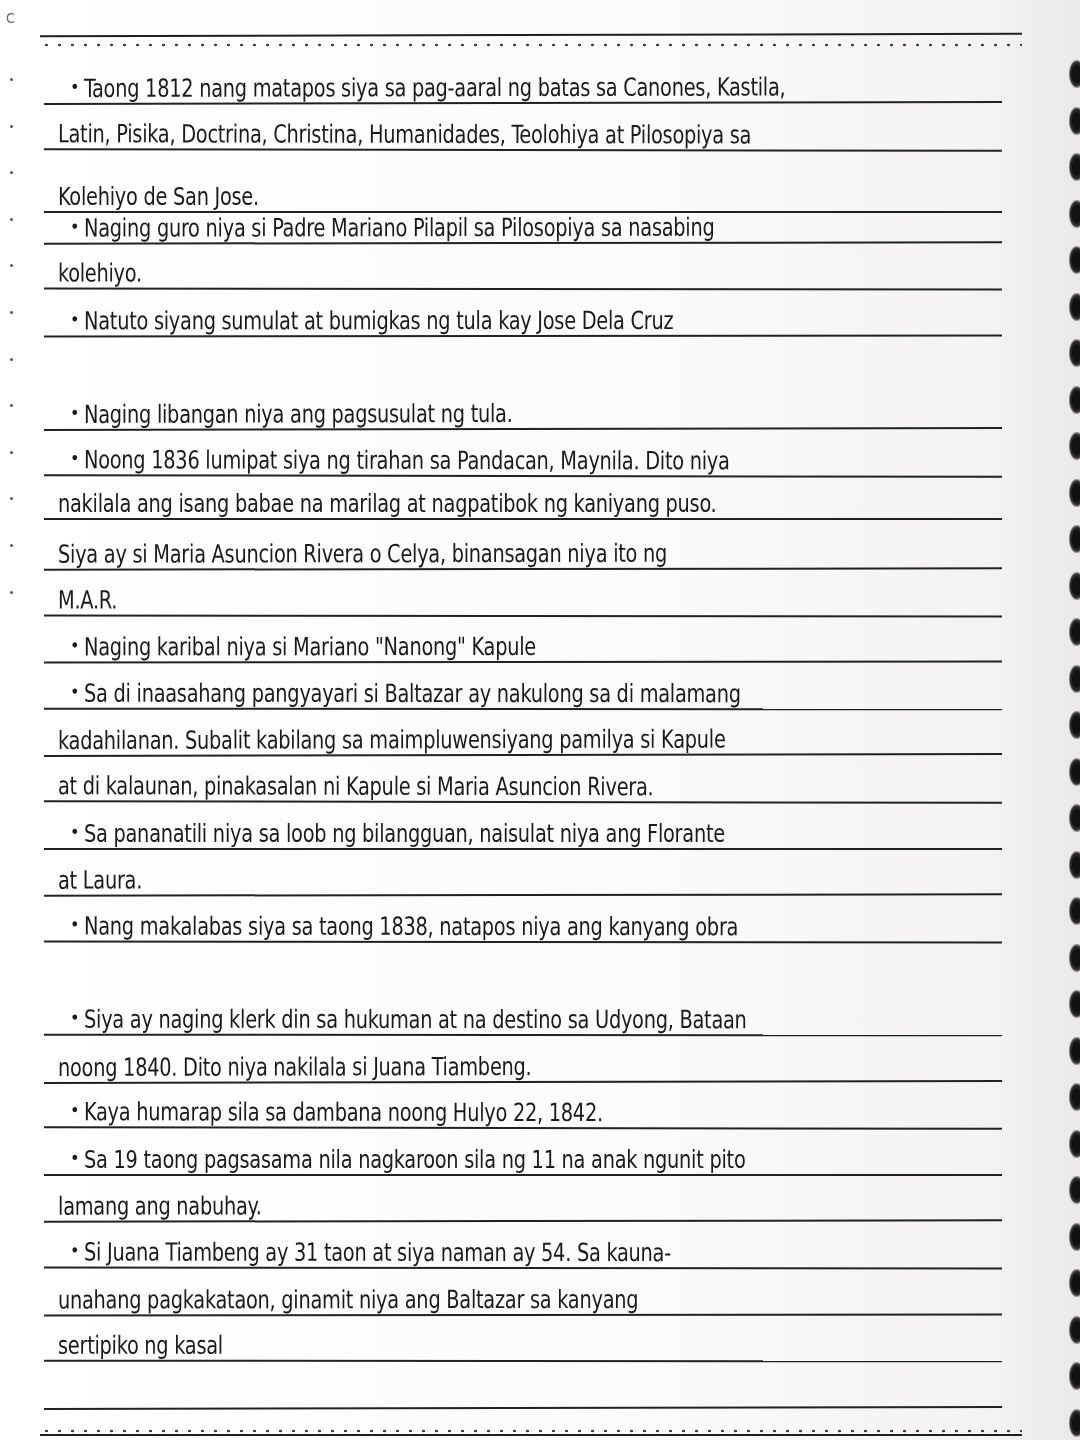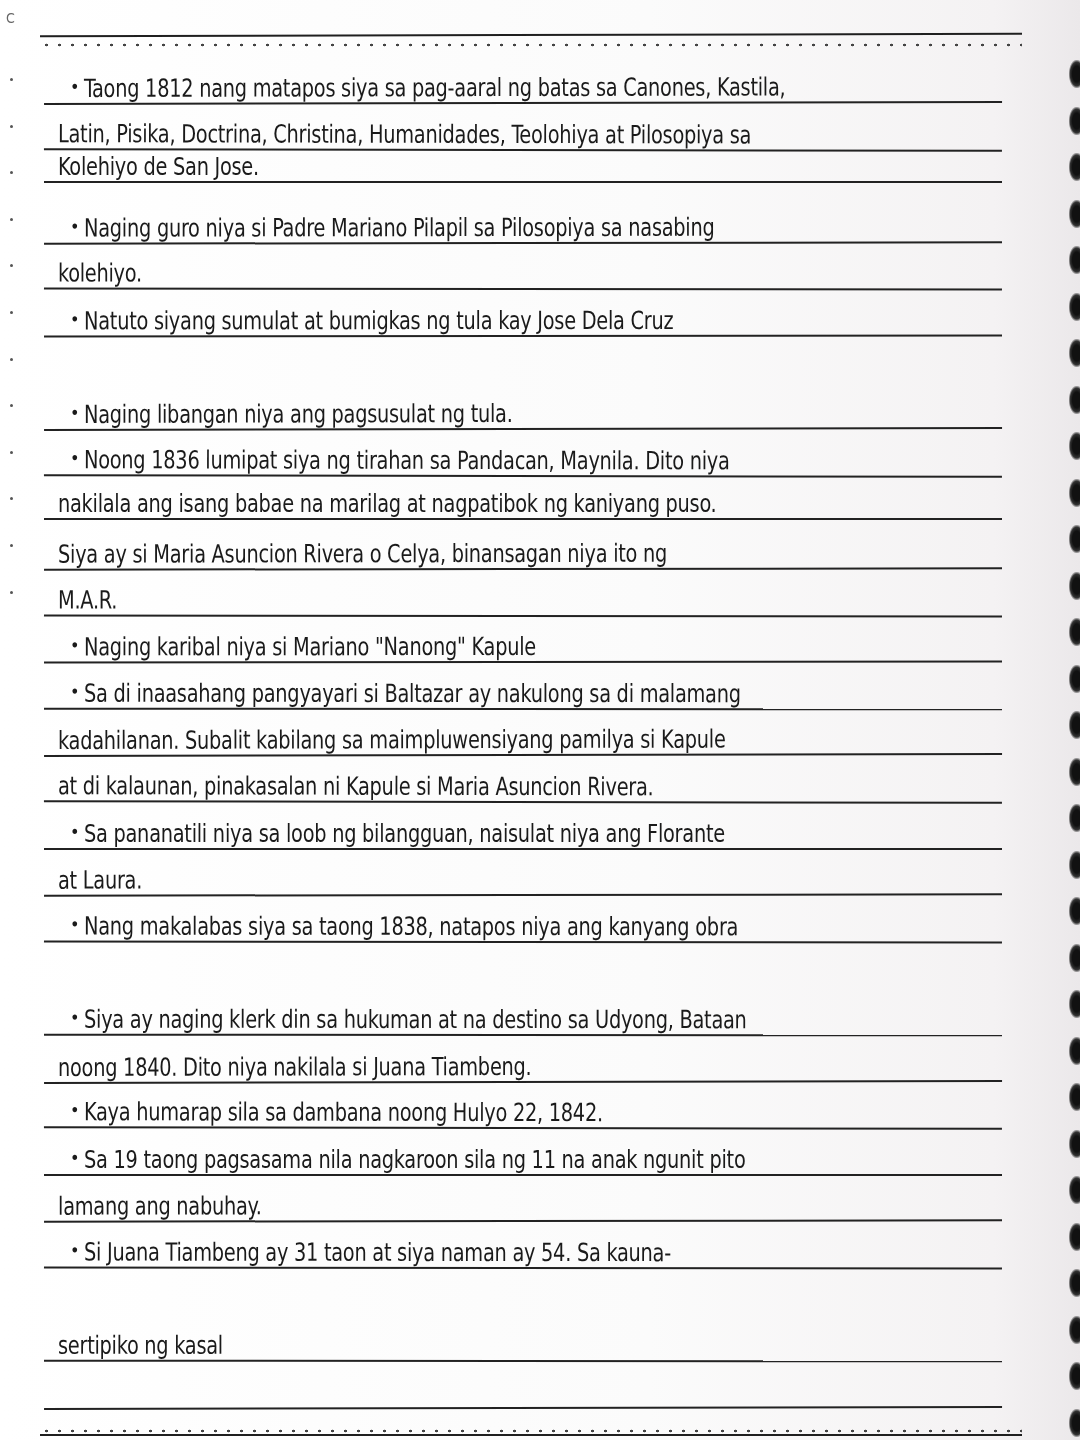--- a/index.html
+++ b/index.html
@@ -111,21 +111,21 @@
   <div class="lines" id="lines">
       <div class="line" style="top: 58px; transform: rotate(-0.12deg);">
         <span style="position: absolute; left: 26px; bottom: 6px; font-size: 18px;">• </span>
         <span class="line-text indent">Taong 1812 nang matapos siya sa pag-aaral ng batas sa Canones, Kastila,</span>
       </div>
       <div class="margin-dot" style="top: 78px;"></div>
       <div class="line" style="top: 104.6px; transform: rotate(0.1deg);">
         <span class="line-text">Latin, Pisika, Doctrina, Christina, Humanidades, Teolohiya at Pilosopiya sa</span>
       </div>
       <div class="margin-dot" style="top: 124.6px;"></div>
-      <div class="line" style="top: 137px; transform: rotate(0deg);">
+      <div class="line" style="top: 167px; transform: rotate(0deg);">
         <span class="line-text">Kolehiyo de San Jose.</span>
       </div>
       <div class="margin-dot" style="top: 171.2px;"></div>
       <div class="line" style="top: 197.8px; transform: rotate(-0.08deg);">
         <span style="position: absolute; left: 26px; bottom: 6px; font-size: 18px;">• </span>
         <span class="line-text indent">Naging guro niya si Padre Mariano Pilapil sa Pilosopiya sa nasabing</span>
       </div>
       <div class="margin-dot" style="top: 217.8px;"></div>
       <div class="line" style="top: 244.4px; transform: rotate(0.06deg);">
         <span class="line-text">kolehiyo.</span>
@@ -198,20 +198,23 @@
       <div class="line" style="top: 1129.8px; transform: rotate(0deg);">
         <span style="position: absolute; left: 26px; bottom: 6px; font-size: 18px;">• </span>
         <span class="line-text indent">Sa 19 taong pagsasama nila nagkaroon sila ng 11 na anak ngunit pito</span>
       </div>
       <div class="line" style="top: 1176.4px; transform: rotate(-0.08deg);">
         <span class="line-text">lamang ang nabuhay.</span>
       </div>
       <div class="line" style="top: 1223px; transform: rotate(0.06deg);">
         <span style="position: absolute; left: 26px; bottom: 6px; font-size: 18px;">• </span>
         <span class="line-text indent">Si Juana Tiambeng ay 31 taon at siya naman ay 54. Sa kauna-</span>
+      </div>
+      <div class="line" style="top: 1269.6px; transform: rotate(-0.05deg);">
+        <span class="line-text">unahang pagkakataon, ginamit niya ang Baltazar sa kanyang</span>
       </div>
       <div class="line" style="top: 1316.2px; transform: rotate(0.04deg);">
         <span class="line-text">sertipiko ng kasal</span>
       </div>
       <div class="line" style="top: 1362.8px; transform: rotate(-0.12deg);">
         <span class="line-text"></span>
       </div>
     </div>
 
   <div class="dots-row dots-bottom"></div>

